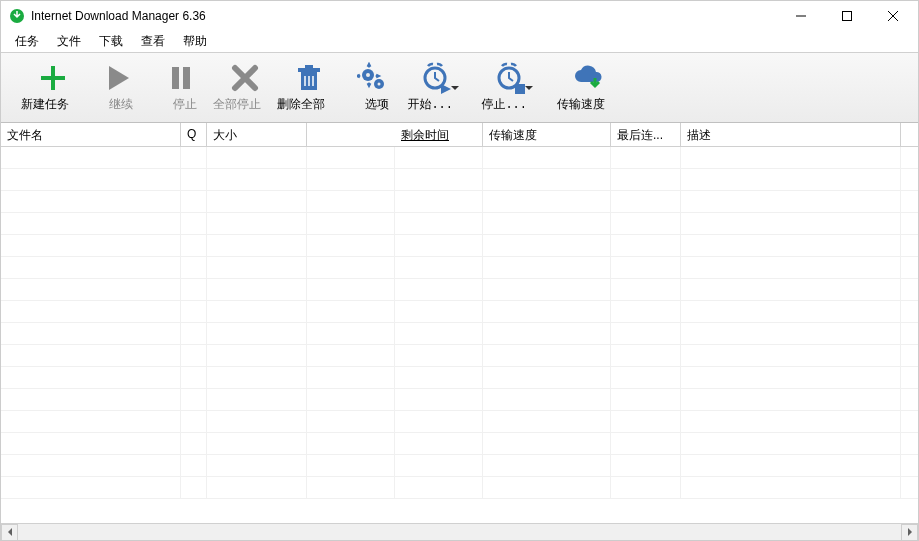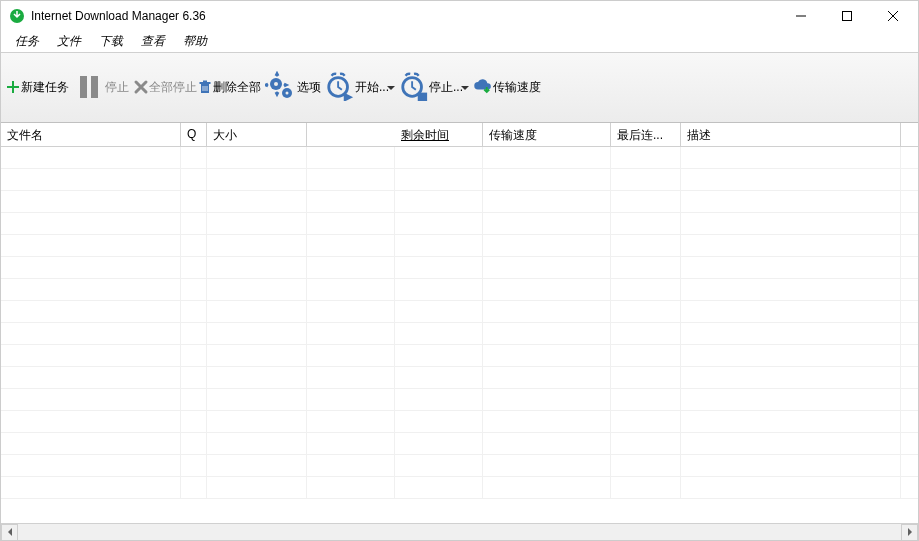--- a/index.html
+++ b/index.html
@@ -3,25 +3,25 @@
   <meta charset="utf-8">
   <style>
     * { margin: 0; padding: 0; box-sizing: border-box; }
     body { font-family: "Microsoft YaHei", "Segoe UI", sans-serif; font-size: 12px; background: #fff; width: 919px; height: 541px; overflow: hidden; display: flex; flex-direction: column; border: 1px solid #ccc; }
     
     .titlebar { display: flex; align-items: center; height: 30px; padding: 12px 2px; background: #fff; }
     .titlebar .app-icon { width: 16px; height: 16px; margin: 0 6px; }
     .titlebar .title { flex: 1; font-size: 12px; }
     .titlebar .win-btn { width: 46px; height: 30px; display: flex; align-items: center; justify-content: center; }
     
-    .menubar { display: flex; height: 22px; align-items: center; padding: 0 6px; gap: 2px; border-bottom: 1px solid #d0d0d0; font-style: italic; }
+    .menubar { display: flex; height: 22px; align-items: center; padding: 0 6px; gap: 2px; border-bottom: 1px solid #d0d0d0; }
     .menubar .menu-item { padding: 2px 8px; cursor: default; }
     
     .toolbar { display: flex; align-items: center; height: 70px; background: linear-gradient(#f8f8f8, #ececec); border-bottom: 1px solid #c0c0c0; padding: 0 4px; gap: 0; }
-    .tb-btn { display: flex; flex-direction: row; align-items: center; justify-content: center; width: 64px; height: 64px; cursor: default; position: relative; }
+    .tb-btn { display: flex; flex-direction: column; align-items: flex-end; justify-content: center; width: 64px; height: 64px; cursor: default; position: relative; font-family: Liberation Mono, monospace; }
     .tb-btn.wide { width: 68px; }
     .tb-btn .icon { width: 32px; height: 32px; display: flex; align-items: center; justify-content: center; margin-bottom: 2px; }
     .tb-btn .lbl { font-size: 12px; text-align: center; white-space: nowrap; }
     .tb-btn.disabled .lbl { color: #888; }
     .tb-dropdown { width: 12px; height: 64px; display: flex; align-items: center; justify-content: center; margin-left: -4px; margin-right: 2px; }
     .tb-dropdown svg { width: 8px; height: 8px; }
     
     .content { flex: 1; display: flex; flex-direction: column; overflow: hidden; }
     .table-header { display: flex; height: 24px; background: #fff; border-bottom: 1px solid #d0d0d0; }
     .th { padding: 4px 6px; border-right: 1px solid #d0d0d0; font-size: 12px; overflow: hidden; white-space: nowrap; }
@@ -71,20 +71,28 @@
 </div>
 
 <div class="toolbar">
   <div class="tb-btn">
     <span class="icon">
         <svg viewBox="0 0 32 32">
           <path d="M14 4 h4 v10 h10 v4 h-10 v10 h-4 v-10 h-10 v-4 h10 z" fill="#1aab40"></path>
         </svg>
       </span>
     <span class="lbl">新建任务</span>
+  </div>
+  <div class="tb-btn disabled">
+    <span class="icon">
+        <svg viewBox="0 0 32 32">
+          <path d="M8 4 L28 16 L8 28 Z" fill="#8a8a8a"></path>
+        </svg>
+      </span>
+    <span class="lbl">继续</span>
   </div>
   <div class="tb-btn disabled">
     <span class="icon">
         <svg viewBox="0 0 32 32">
           <rect x="7" y="5" width="7" height="22" fill="#8a8a8a"></rect>
           <rect x="18" y="5" width="7" height="22" fill="#8a8a8a"></rect>
         </svg>
       </span>
     <span class="lbl">停止</span>
   </div>

